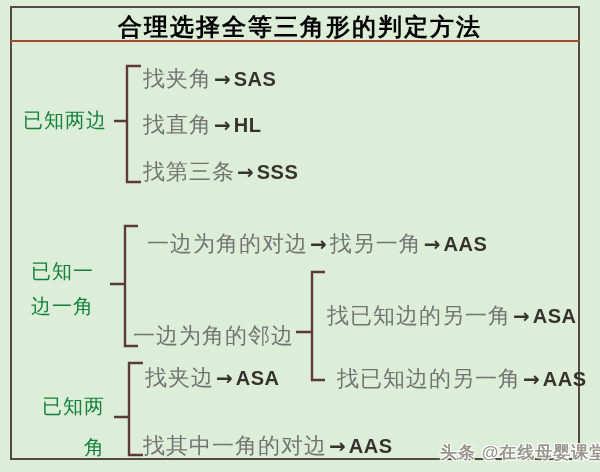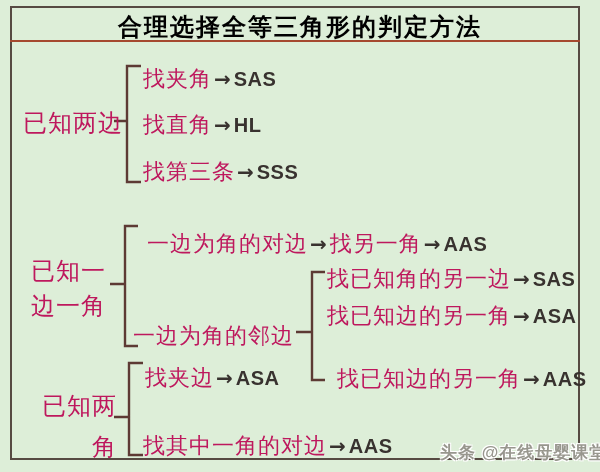--- a/index.html
+++ b/index.html
@@ -15,31 +15,31 @@
   .title-strip {
     position:absolute; left:10px; top:6px; width:570px; height:36px;
     border-bottom:2px solid #a5492f; box-sizing:border-box;
   }
   .title {
     position:absolute; left:0; top:11px; width:100%;
     text-align:center; font-size:24px; letter-spacing:2px;
     color:#000000; font-weight:bold;
   }
   .node-label {
-    position:absolute; font-size:24px; color:#be185d;
+    position:absolute; font-size:20px; color:#15803d;
     white-space:nowrap; letter-spacing:1px;
   }
   .node-label .lbl-line { display:block; }
   .lh35 .lbl-line { line-height:35px;margin-left:6px; }
   .lh41 .lbl-line { line-height:41px;text-align:right; }
   .line {
     position:absolute; font-size:22px; white-space:nowrap;
     letter-spacing:1px;
   }
-  .zh { color:#be185d;text-align:right; }
+  .zh { color:#737373;text-align:right; }
   .latin {
     font-family:"Liberation Sans", sans-serif; font-weight:700;
     font-size:20px; color:#38322f; letter-spacing:0.5px;text-align:right;
   }
   .arrow {
     font-family:"DejaVu Sans", sans-serif; font-weight:700;
     font-size:20px; color:#38322f; padding:0 2px;
   }
   .braces { position:absolute; left:0; top:0; }
   .braces path { stroke:#5d3a34; stroke-width:2.4; fill:none; }
@@ -75,21 +75,20 @@
   <div class="line" style="left:143px; top:64px;"><span class="zh">找夹角</span><span class="arrow">→</span><span class="latin">SAS</span></div>
   <div class="line" style="left:143px; top:110px;"><span class="zh">找直角</span><span class="arrow">→</span><span class="latin">HL</span></div>
   <div class="line" style="left:143px; top:157px;"><span class="zh">找第三条</span><span class="arrow">→</span><span class="latin">SSS</span></div>
 
   <div class="node-label lh35" style="left:25px; top:254px;">
     <span class="lbl-line">已知一</span>
     <span class="lbl-line">边一角</span>
   </div>
   <div class="line" style="left:147px; top:229px;"><span class="zh">一边为角的对边</span><span class="arrow">→</span><span class="zh">找另一角</span><span class="arrow">→</span><span class="latin">AAS</span></div>
   <div class="line" style="left:133px; top:321px;"><span class="zh">一边为角的邻边</span></div>
-  <div class="line" style="left:327px; top:264px;"><span class="zh">找已知角的另一边</span><span class="arrow">→</span><span class="latin">SAS</span></div>
   <div class="line" style="left:327px; top:301px;"><span class="zh">找已知边的另一角</span><span class="arrow">→</span><span class="latin">ASA</span></div>
   <div class="line" style="left:337px; top:364px;"><span class="zh">找已知边的另一角</span><span class="arrow">→</span><span class="latin">AAS</span></div>
 
   <div class="node-label lh41" style="left:42px; top:386px;">
     <span class="lbl-line">已知两</span>
     <span class="lbl-line">角</span>
   </div>
   <div class="line" style="left:145px; top:363px;"><span class="zh">找夹边</span><span class="arrow">→</span><span class="latin">ASA</span></div>
   <div class="line" style="left:143px; top:431px;"><span class="zh">找其中一角的对边</span><span class="arrow">→</span><span class="latin">AAS</span></div>
 

